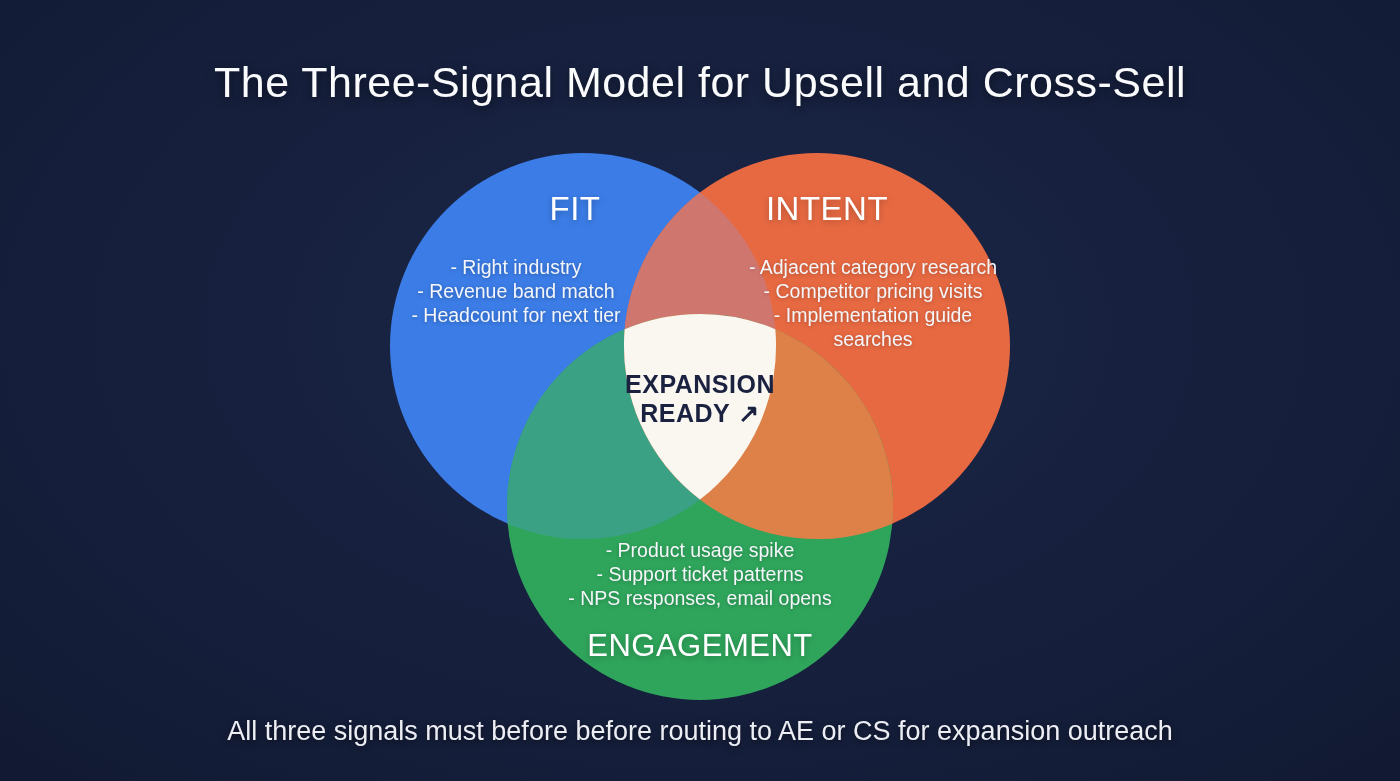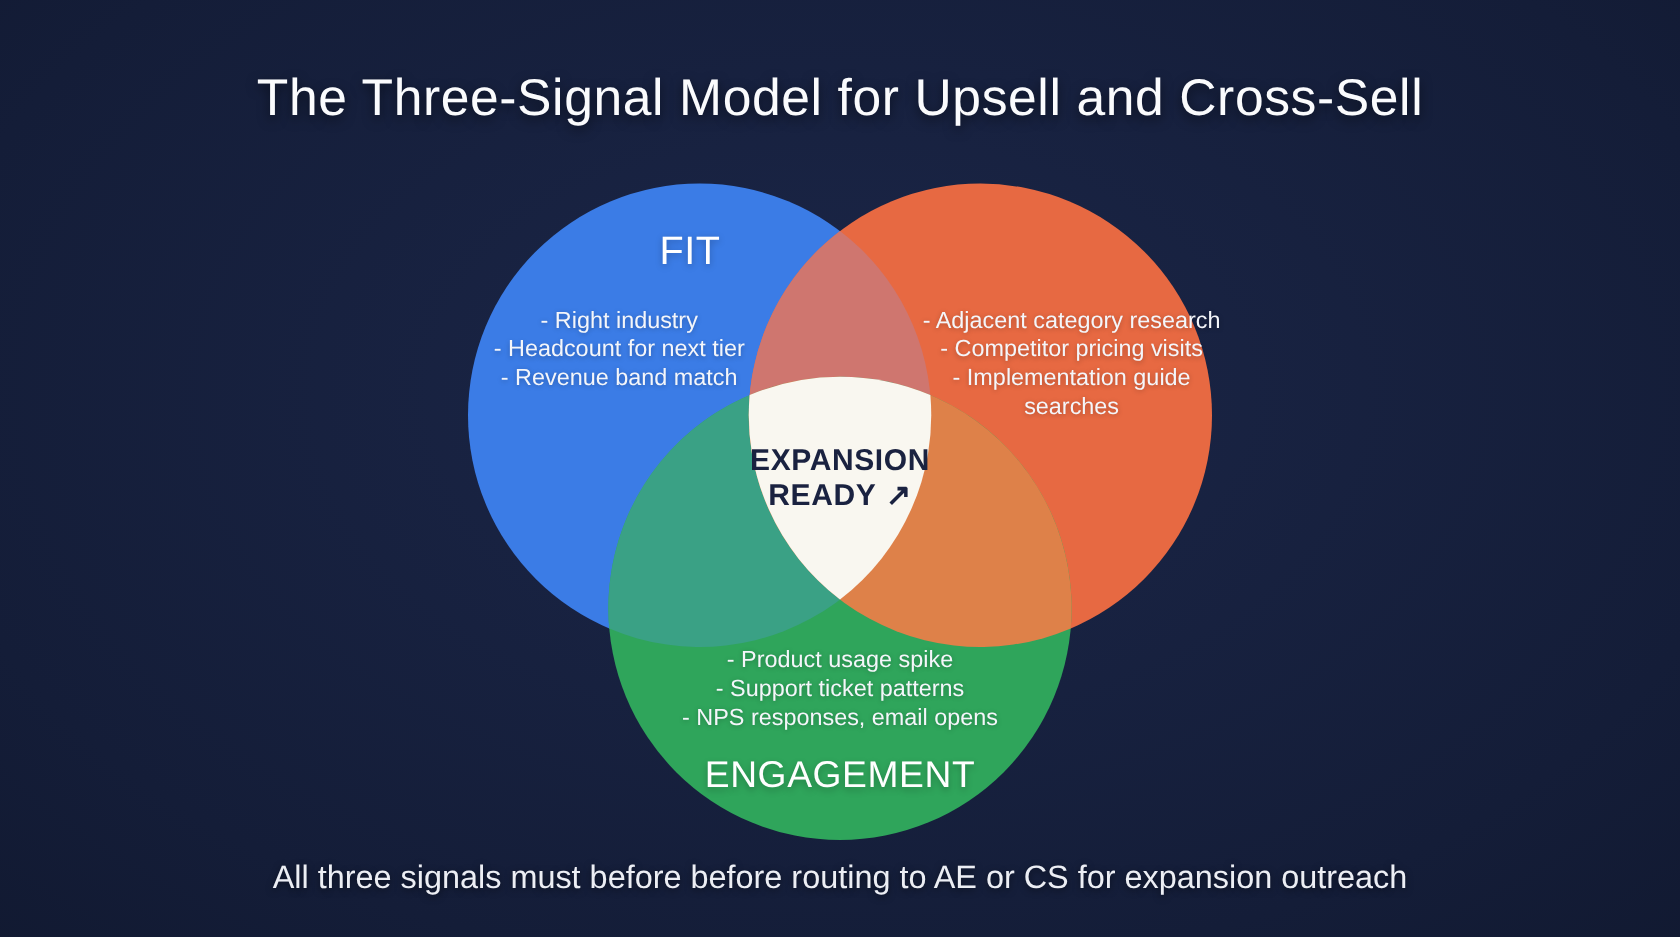--- a/index.html
+++ b/index.html
@@ -19,21 +19,21 @@
     color:#fafbfd;text-shadow:0 3px 10px rgba(0,0,0,.55);
   }
   .circle-label{
     font-size:33px;font-weight:normal;color:#ffffff;letter-spacing:.5px;
     text-shadow:0 2px 6px rgba(0,0,0,.25);
   }
   .bullet-list{
     font-size:19.5px;line-height:24px;color:#f4f6fa;
     text-shadow:0 1px 4px rgba(0,0,0,.25);
   }
-  .bullet-list.wrap{white-space:normal;width:252px;margin-left:20px;}
+  .bullet-list.wrap{white-space:normal;width:252px;}
   .center-label{
     top:370px;left:700px;
     font-size:25px;line-height:29px;font-weight:bold;
     letter-spacing:.5px;color:#1a2240;
   }
   .center-arrow{display:inline-block;margin-left:8px;}
   .caption{
     top:716px;left:700px;
     font-size:27px;color:#eceef4;
     text-shadow:0 2px 6px rgba(0,0,0,.5);
@@ -55,24 +55,25 @@
     <path d="M 624.7 329.2 A 193 193 0 0 1 892.3 523.8 A 193 193 0 0 1 624.7 329.2 Z" fill="#de8149"></path>
 
     <path d="M 624.7 329.2 A 193 193 0 0 1 775.3 329.2 A 193 193 0 0 1 700 499.5 A 193 193 0 0 1 624.7 329.2 Z" fill="#f9f7f0"></path>
   </svg>
 
   <div class="txt page-title">The Three-Signal Model for Upsell and Cross-Sell</div>
 
   <div class="txt circle-label" style="top:190px;left:575px;">FIT</div>
   <div class="txt bullet-list" style="top:255px;left:516px;">
     <div>- Right industry</div>
+    <div>- Revenue band match</div>
     <div>- Headcount for next tier</div>
-    <div>- Revenue band match</div>
   </div>
 
+  <div class="txt circle-label" style="top:190px;left:827px;">INTENT</div>
   <div class="txt bullet-list wrap" style="top:255px;left:873px;">
     <div>- Adjacent category research</div>
     <div>- Competitor pricing visits</div>
     <div>- Implementation guide searches</div>
   </div>
 
   <div class="txt center-label">
     <div>EXPANSION</div>
     <div>
       <span>READY</span><span class="center-arrow">↗</span>

